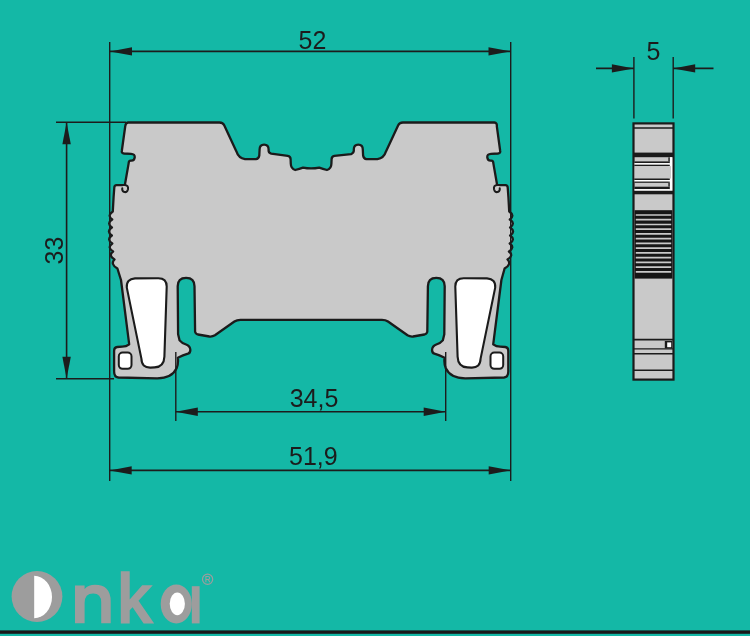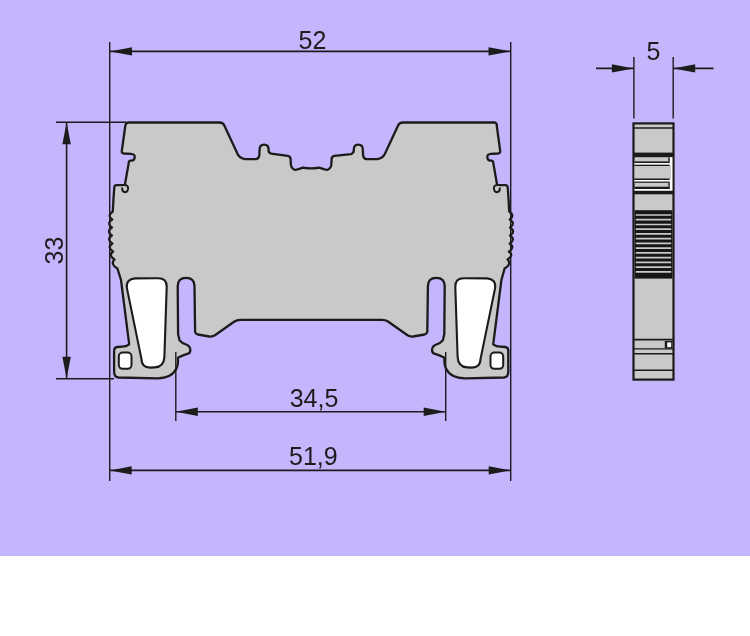--- a/index.html
+++ b/index.html
@@ -1,16 +1,16 @@
 <!DOCTYPE html>
 <html><head>
 <meta charset="utf-8">
 <style>
   html,body{margin:0;padding:0;background:#ffffff;}
-  .page{position:relative;width:750px;height:556px;background:#c4b5fd;overflow:hidden;}
+  .page{position:relative;width:750px;height:636px;background:#14b8a6;overflow:hidden;}
   svg{position:absolute;top:0;left:0;}
   text{font-family:"Liberation Sans",sans-serif;fill:#1c1c1c;}
 </style>
 </head>
 <body>
 <div class="page">
 <svg width="750" height="636" viewBox="0 0 750 636">
 
 <path d="M128,122.5 L219.5,122.5 Q223,122.7 224.2,125.2 L236.3,151.2 Q238.5,158.2 245,159.2 L256,159.2 Q258.6,159 259.3,155.5 L259.6,149.5 Q259.6,144.6 264.1,144.6 Q268.6,144.6 268.6,149.5 L268.6,150.8 Q268.6,152.9 271.2,153.7 L287.8,155.9 Q290.6,156.3 290.6,159.2 L290.8,163.8 Q290.9,168.8 295.2,170 Q299.5,168.9 303,167.6 Q311.2,169.3 319.2,167.6 Q322.7,168.9 327,170 Q331.3,168.8 331.4,163.8 L331.6,159.2 Q331.6,156.3 334.4,155.9 L351,154.2 Q353.8,152.9 353.8,150.8 L353.8,149.5 Q353.8,144.6 358.3,144.6 Q362.8,144.6 362.8,149.5 L363.1,155.5 Q363.8,159 366.4,159.2 L377.4,159.2 Q383.9,158.2 386.1,151.2 L398.2,125.2 Q399.4,122.7 402.9,122.5 L494.4,122.5 Q497.2,122.7 496.8,126.2 L500.2,151 Q500.6,153.2 497.9,153.5 L491,153.8 Q487,154 487.3,157.4 Q487.6,160.9 491.1,160.6 Q493.3,160.4 493.4,163.6 L497.1,184.7 Q497.2,185 500,185.1 L505.4,185.2 Q507.6,185.4 507.7,187.5 L508.4,197 L509.2,211.5 Q515.2,215.5 509.8,219.5 Q515.8,223.5 510.1,227.5 Q516.1,231.5 510.1,235.5 Q515.9,239.5 509.7,243.5 Q515.3,247.5 508.9,251.5 Q514.1,255.5 507.5,259.5 Q512.0,264 504.6,268.5 L501.4,280 L493.2,344.3 Q496.2,346.7 500.2,346.7 L505.2,347 Q508.3,347.3 508.3,350.7 L508.3,371.5 Q508.3,377 504,377.5 L465.2,378.3 Q450.4,378.2 445.8,368.3 Q443.8,363.7 444.6,357.7 Q439.3,355.2 434.4,353.7 Q431.8,352.8 432.1,349.5 Q432.4,346 436.3,344.5 Q440.8,343 442.8,340.4 L444.3,334.3 L444.7,286.3 Q444.7,277.8 436.3,277.8 Q427.9,277.8 427.9,286.3 L427.3,331.7 Q427,333.8 424.5,334.5 L413,336.5 Q410,336.8 407.5,335.3 L388,321.5 Q385.5,319.8 382,319.8 L240.4,319.8 Q236.9,319.8 234.4,321.5 L214.9,335.3 Q212.4,336.8 209.4,336.5 L197.9,334.5 Q195.4,333.8 195.1,331.7 L194.5,286.3 Q194.5,277.8 186.1,277.8 Q177.7,277.8 177.7,286.3 L178.1,334.3 L179.6,340.4 Q181.6,343 186.1,344.5 Q190,346 190.3,349.5 Q190.6,352.8 188,353.7 Q183.1,355.2 177.8,357.7 Q178.6,363.7 176.6,368.3 Q172,378.2 157.2,378.3 L118.4,377.5 Q114.1,377 114.1,371.5 L114.1,350.7 Q114.1,347.3 117.2,347 L122.2,346.7 Q126.2,346.7 129.2,344.3 L121,280 L117.4,268.5 Q110.0,264 114.5,259.5 Q107.9,255.5 113.1,251.5 Q106.7,247.5 112.3,243.5 Q106.1,239.5 111.9,235.5 Q105.9,231.5 111.9,227.5 Q106.2,223.5 112.2,219.5 Q106.8,215.5 112.8,211.5 L113.6,197 L114.3,187.5 Q114.4,185.4 116.6,185.2 L122,185.1 Q124.8,185 124.9,184.7 L128.6,163.6 Q128.7,160.4 130.9,160.6 Q134.4,160.9 134.7,157.4 Q135,154 131,153.8 L124.1,153.5 Q121.4,153.2 121.8,151 L125.2,126.5 Q125.6,122.7 128,122.5 Z" fill="#c9c9c9" stroke="#1b1b1b" stroke-width="2.3" stroke-linejoin="round"></path>
 

